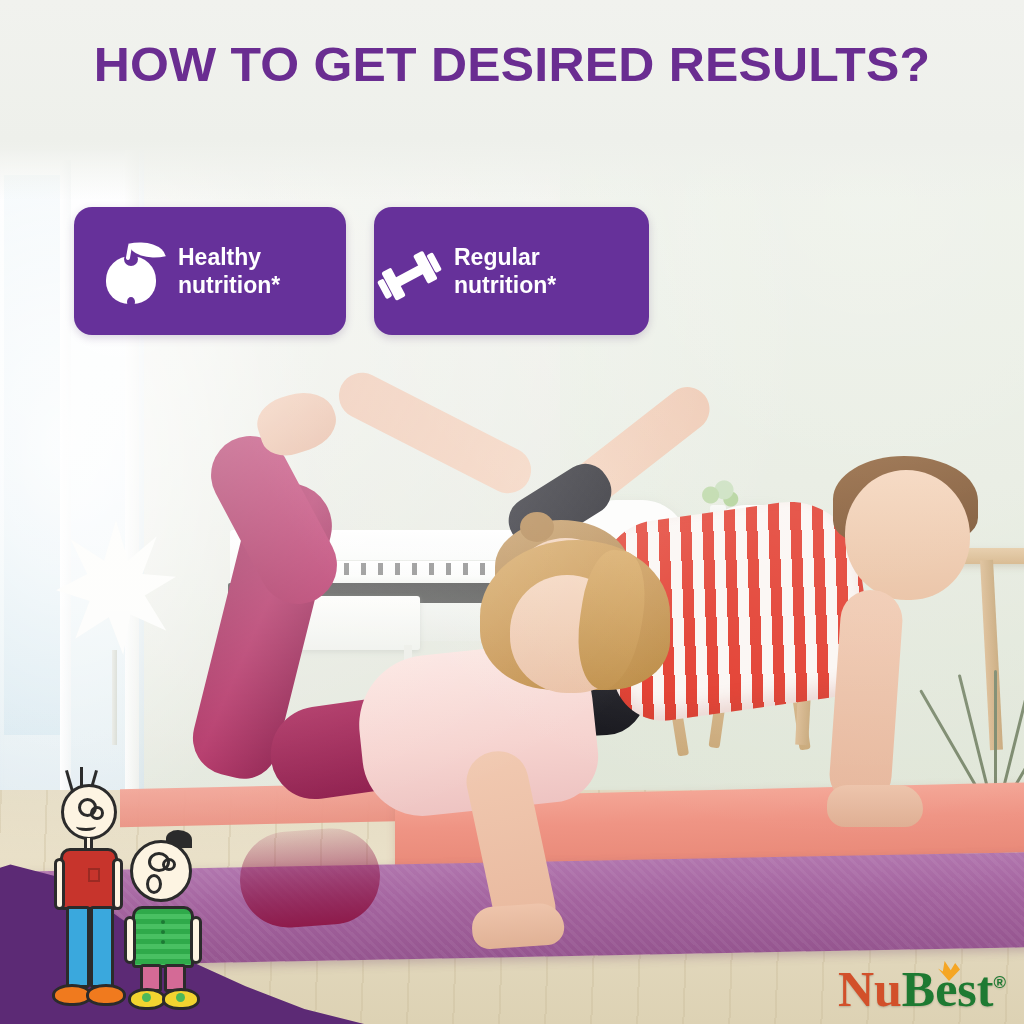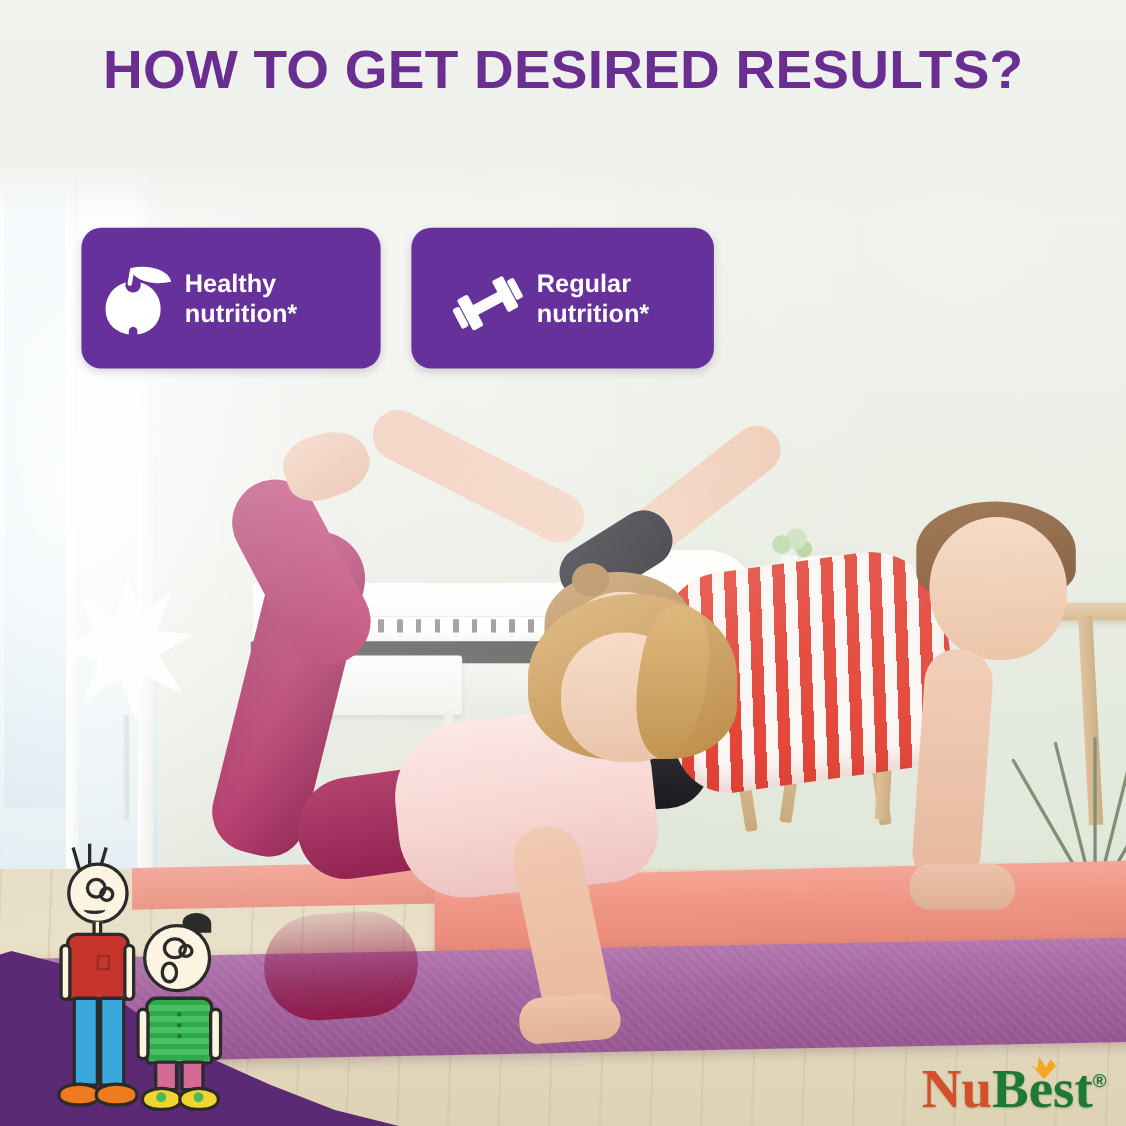--- a/index.html
+++ b/index.html
@@ -311,22 +311,22 @@
   }
 
   
   .cards { position:absolute; left:0; top:207px; width:1024px; height:128px; z-index:6; }
   .card {
     position:absolute; top:0; height:128px;
     background:#66319a; border-radius:18px;
     display:flex; align-items:center; gap:14px;
     box-shadow:0 3px 8px rgba(90,60,120,.22);
   }
-  .card-1 { left:74px;  width:272px; padding-left:14px; }
-  .card-2 { left:374px; width:275px; padding-left:34px; }
+  .card-1 { left:74px;  width:272px; padding-left:24px; }
+  .card-2 { left:374px; width:275px; }
   .card-3 { left:678px; width:278px; padding-left:22px; }
   .card-icon { flex:0 0 auto; width:66px; height:70px; position:relative; }
   .card-text { color:#ffffff; font-size:23px; font-weight:bold; line-height:1.22; }
   .card-sub { display:block; font-size:20px; font-weight:600; }
 
   
   .apple-body {
     position:absolute; left:8px; top:20px; width:50px; height:48px;
     background:#fff; border-radius:50% 50% 46% 46%;
   }

